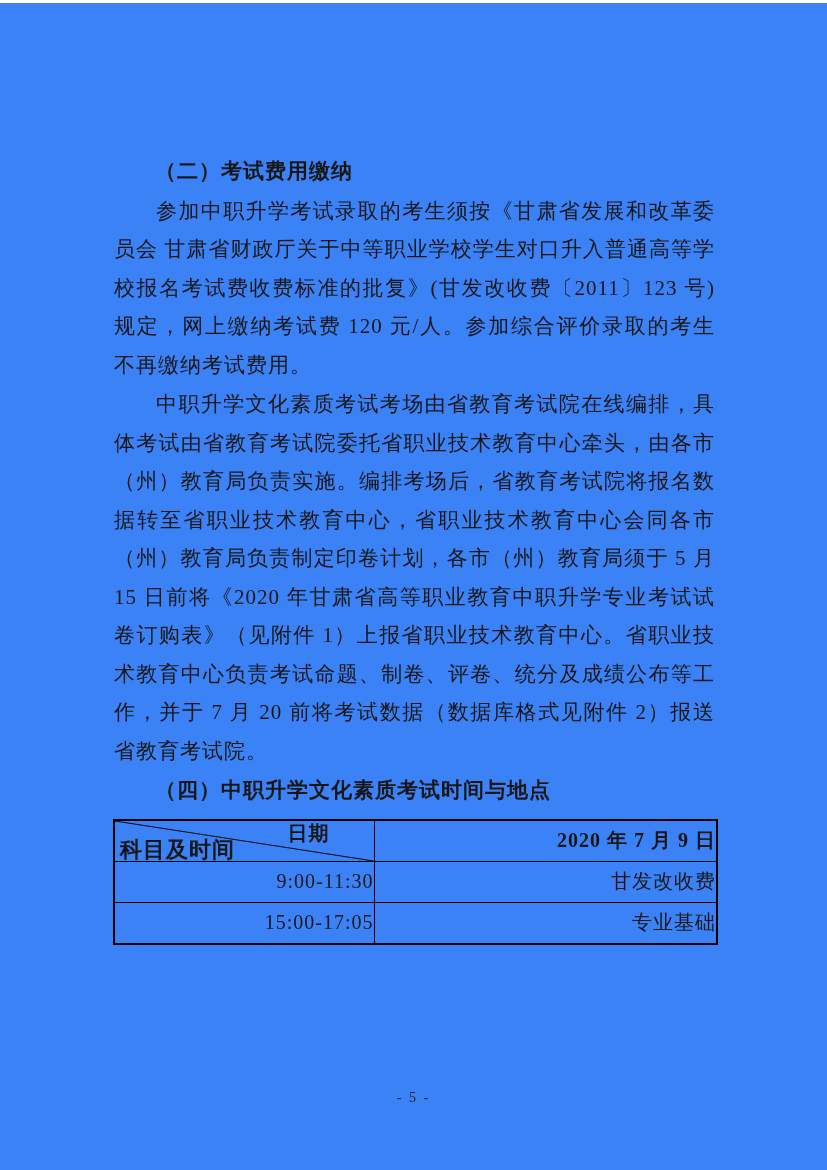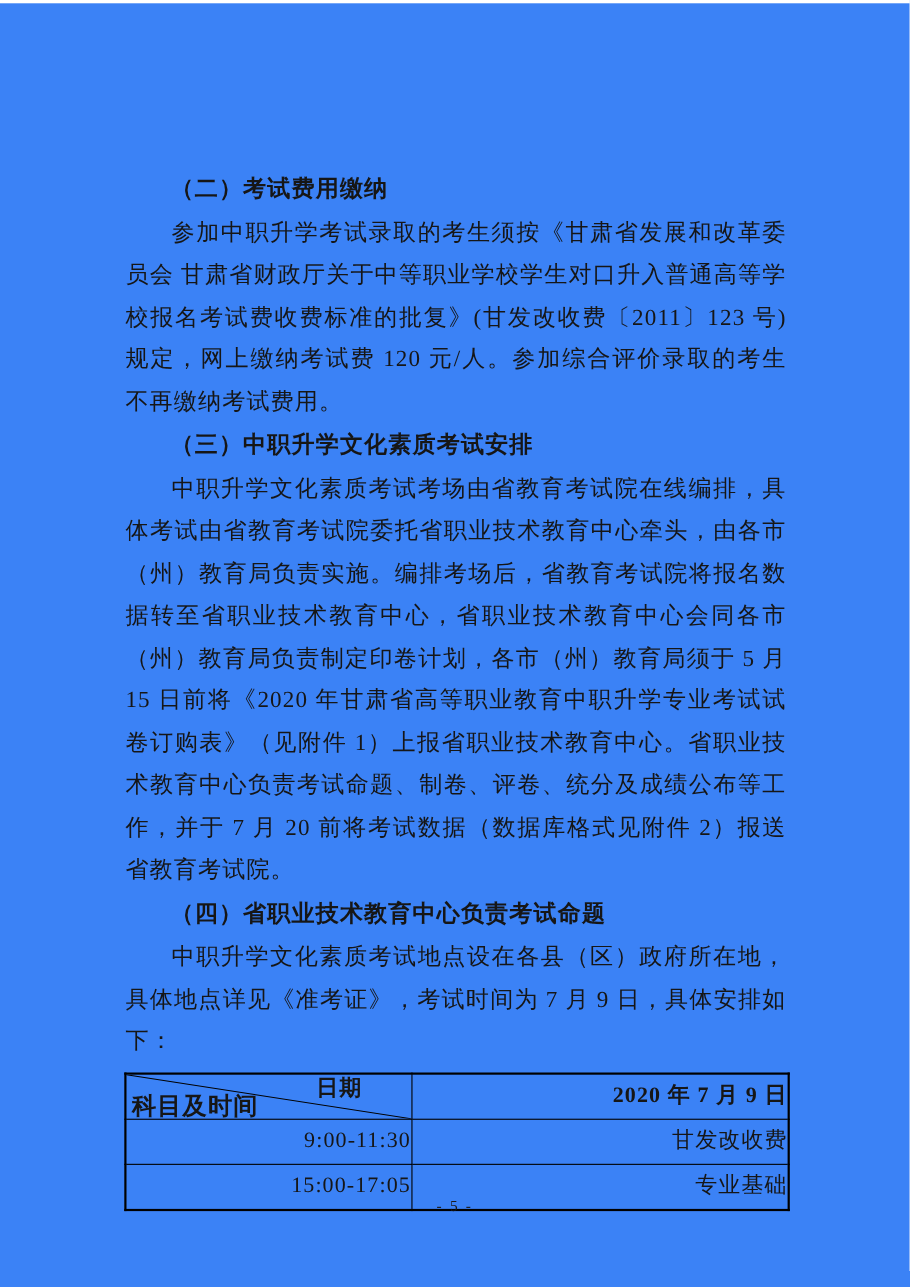--- a/index.html
+++ b/index.html
@@ -108,25 +108,23 @@
 </head>
 <body>
 
 <div class="page">
 
   <div class="content">
 
     <h3 class="section-heading">（二）考试费用缴纳</h3>
     <p class="body-paragraph">参加中职升学考试录取的考生须按《甘肃省发展和改革委员会 甘肃省财政厅关于中等职业学校学生对口升入普通高等学校报名考试费收费标准的批复》(甘发改收费〔2011〕123 号)规定，网上缴纳考试费 120 元/人。参加综合评价录取的考生不再缴纳考试费用。</p>
 
-    <h3 class="section-heading">（三）中职升学文化素质考试安排</h3>
     <p class="body-paragraph">中职升学文化素质考试考场由省教育考试院在线编排，具体考试由省教育考试院委托省职业技术教育中心牵头，由各市（州）教育局负责实施。编排考场后，省教育考试院将报名数据转至省职业技术教育中心，省职业技术教育中心会同各市（州）教育局负责制定印卷计划，各市（州）教育局须于 5 月 15 日前将《2020 年甘肃省高等职业教育中职升学专业考试试卷订购表》（见附件 1）上报省职业技术教育中心。省职业技术教育中心负责考试命题、制卷、评卷、统分及成绩公布等工作，并于 7 月 20 前将考试数据（数据库格式见附件 2）报送省教育考试院。</p>
 
-    <h3 class="section-heading">（四）省职业技术教育中心负责考试命题</h3>
-    <p class="body-paragraph">中职升学文化素质考试地点设在各县（区）政府所在地，具体地点详见《准考证》，考试时间为 7 月 9 日，具体安排如下：</p>
+    <h3 class="section-heading">（四）中职升学文化素质考试时间与地点</h3>
 
     <table class="exam-table">
       <colgroup>
         <col style="width:260px">
         <col style="width:343px">
       </colgroup>
       <tbody>
         <tr>
           <td class="corner-cell">
             <svg class="diag" viewBox="0 0 260 44" preserveAspectRatio="none">

